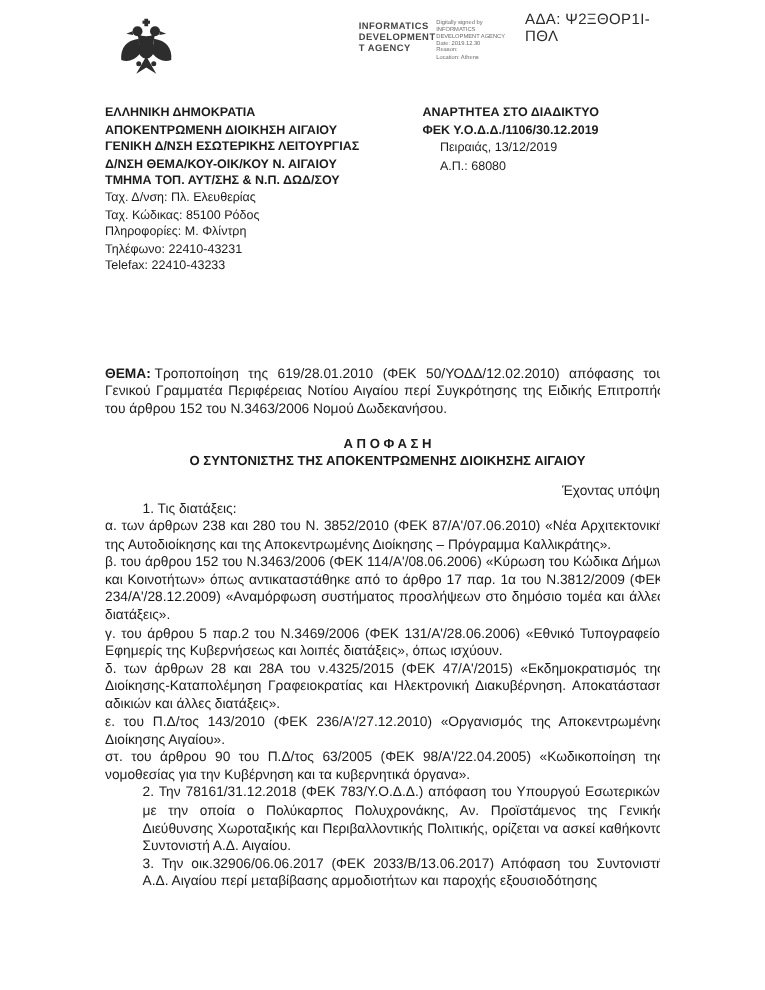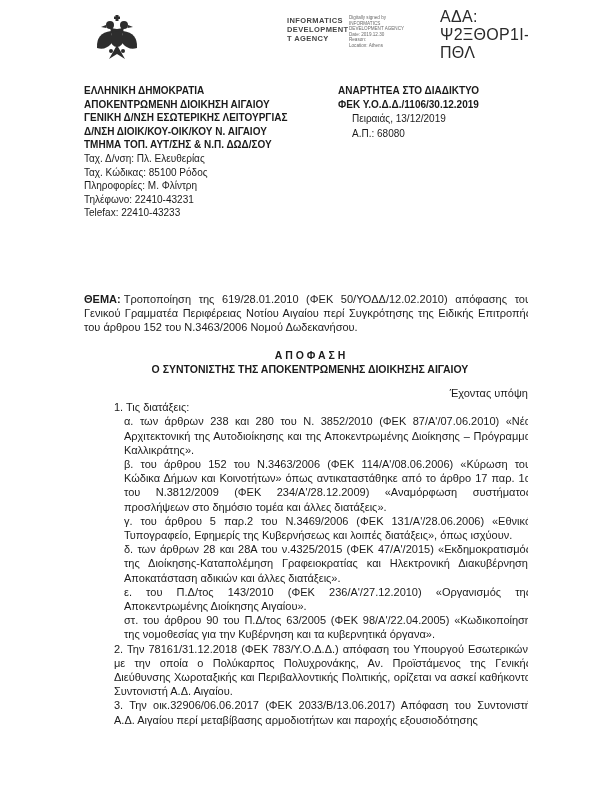--- a/index.html
+++ b/index.html
@@ -13,21 +13,21 @@
   .emblem { position:absolute; left:92px; top:14px; width:50px; height:50px; }
   .agency {
     position:absolute; left:287px; top:16px;
     font-size:7.5px; font-weight:bold; color:#454545;
     line-height:9px; letter-spacing:0.4px;
   }
   .sig {
     position:absolute; left:349px; top:15px; width:74px;
     font-size:4.6px; color:#6a6a6a; line-height:5.6px;
   }
-  .ada { position:absolute; left:440px; top:8px; font-size:16px; color:#2a2a2a; letter-spacing:0.3px; }
+  .ada { position:absolute; left:420px; top:8px; font-size:12px; color:#2a2a2a; letter-spacing:0.3px; }
 
   
   .right-block { position:absolute; left:338px; top:84px; font-size:10px; line-height:14.2px; }
   .right-block .b { font-weight:bold; }
   .right-block .ind { padding-left:14px; }
 
   
   .sender { position:absolute; left:84px; top:84px; font-size:10px; line-height:13.6px; }
   .sender .bold { font-weight:bold; }
 
@@ -43,21 +43,21 @@
     position:absolute; left:4px; width:612px; text-align:center;
     font-weight:bold; font-size:10.5px;
   }
   .decision-title { top:349px; }
   .decision-subtitle { top:363px; }
 
   
   .body-text { position:absolute; left:84px; top:386px; width:447px; font-size:11px; line-height:14.2px; }
   .p-intro { margin-left:30px;text-align:right; }
   .p-item  { margin-left:30px; text-align:justify; }
-  .p-sub   { margin-left:40px; text-align:justify; }
+  .p-sub   { text-align:justify; }
 </style>
 </head>
 <body>
 
 <div class="page">
 
   <div class="emblem">
     <svg width="50" height="50" viewBox="0 0 100 100">
       <g fill="#2d2d2d">
         <rect x="47" y="2" width="6" height="12"></rect>
@@ -97,21 +97,21 @@
     <div class="b">ΑΝΑΡΤΗΤΕΑ ΣΤΟ ΔΙΑΔΙΚΤΥΟ</div>
     <div class="b">ΦΕΚ Υ.Ο.Δ.Δ./1106/30.12.2019</div>
     <div class="ind">Πειραιάς, 13/12/2019</div>
     <div class="ind">Α.Π.: 68080</div>
   </div>
 
   <div class="sender">
     <div class="bold">ΕΛΛΗΝΙΚΗ ΔΗΜΟΚΡΑΤΙΑ</div>
     <div class="bold">ΑΠΟΚΕΝΤΡΩΜΕΝΗ ΔΙΟΙΚΗΣΗ ΑΙΓΑΙΟΥ</div>
     <div class="bold">ΓΕΝΙΚΗ Δ/ΝΣΗ ΕΣΩΤΕΡΙΚΗΣ ΛΕΙΤΟΥΡΓΙΑΣ</div>
-    <div class="bold">Δ/ΝΣΗ ΔΙΟΙΚ/ΚΟΥ-ΟΙΚ/ΚΟΥ Ν. ΑΙΓΑΙΟΥ</div>
+    <div class="bold">Δ/ΝΣΗ ΘΕΜΑ/ΚΟΥ-ΟΙΚ/ΚΟΥ Ν. ΑΙΓΑΙΟΥ</div>
     <div class="bold">ΤΜΗΜΑ ΤΟΠ. ΑΥΤ/ΣΗΣ &amp; Ν.Π. ΔΩΔ/ΣΟΥ</div>
     <div>Ταχ. Δ/νση: Πλ. Ελευθερίας</div>
     <div>Ταχ. Κώδικας: 85100 Ρόδος</div>
     <div>Πληροφορίες: Μ. Φλίντρη</div>
     <div>Τηλέφωνο: 22410-43231</div>
     <div>Telefax: 22410-43233</div>
   </div>
 
   <div class="subject">
     <b>ΘΕΜΑ:</b><span>Τροποποίηση της 619/28.01.2010 (ΦΕΚ 50/ΥΟΔΔ/12.02.2010) απόφασης του Γενικού Γραμματέα Περιφέρειας Νοτίου Αιγαίου περί Συγκρότησης της Ειδικής Επιτροπής του άρθρου 152 του Ν.3463/2006 Νομού Δωδεκανήσου.</span>

